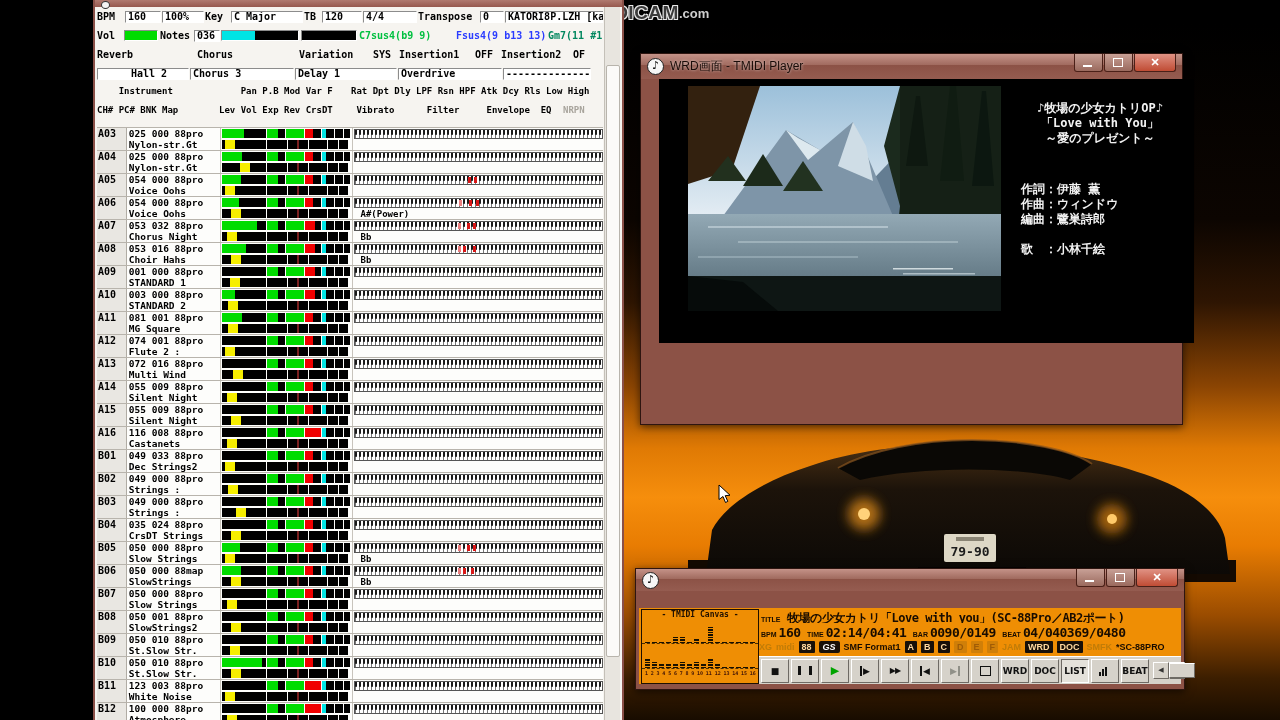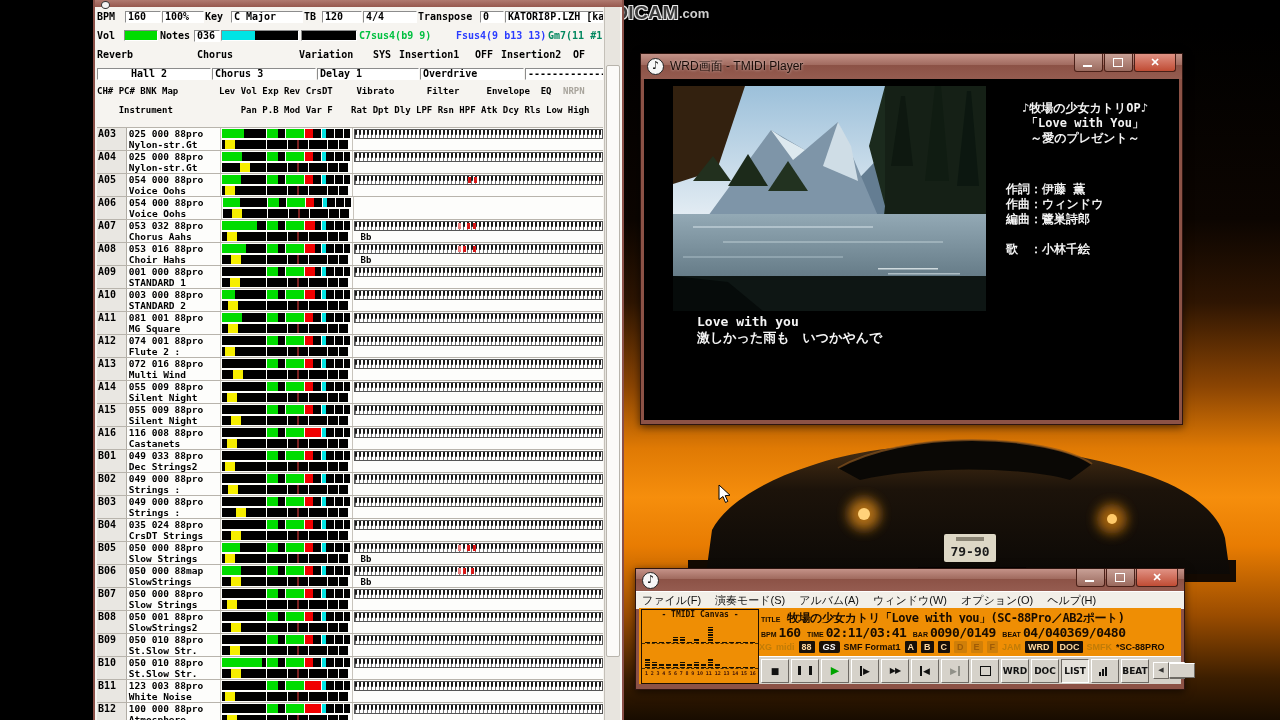--- a/index.html
+++ b/index.html
@@ -72,21 +72,21 @@
   .winbtns{display:flex;position:absolute;right:6px;top:0;height:18px;}
   .wb{width:27px;height:17px;border:1px solid #4a2018;border-top:none;background:linear-gradient(180deg,#c8a096,#9a6a5e);
     border-radius:0 0 3px 3px;margin-left:1px;position:relative;}
   .wb.close{width:40px;background:linear-gradient(180deg,#e09284,#c04c34);}
   .wb .g-min{position:absolute;left:8px;bottom:4px;width:9px;height:2px;background:#fff;}
   .wb .g-max{position:absolute;left:8px;top:4px;width:8px;height:7px;border:1.5px solid #fff;}
   .wb .g-x{position:absolute;width:100%;text-align:center;top:1px;font:bold 11px/15px "Liberation Sans",sans-serif;color:#fff;}
 
   
   .wrd{left:640px;top:53px;width:541px;height:370px;background:#8c5246;}
-  .wrd-client{position:absolute;left:3px;top:25px;width:535px;height:341px;background:#000;overflow:hidden;}
+  .wrd-client{position:absolute;left:18px;top:25px;width:535px;height:264px;background:#000;overflow:hidden;}
   .photo{position:absolute;left:29px;top:7px;}
   .song-block{position:absolute;left:352px;top:22px;width:178px;text-align:center;
     color:#f2f2f2;font:bold 12px/15px "DejaVu Sans Mono",monospace;}
   .credits{position:absolute;left:362px;top:103px;color:#f2f2f2;font:bold 12px/15px "DejaVu Sans Mono",monospace;}
   .singer{position:absolute;left:362px;top:163px;color:#f2f2f2;font:bold 12px/15px "DejaVu Sans Mono",monospace;}
   .lyrics{position:absolute;left:53px;top:235px;color:#f4f4f4;font:bold 13px/16px "DejaVu Sans Mono",monospace;}
 
   
   .player{left:635px;top:568px;width:548px;height:120px;background:#8c5246;}
   .player .titlebar{height:22px;}
@@ -172,23 +172,23 @@
 
   <div class="chwin">
     <div class="chwin-titlebar">
       <span class="chwin-icon"></span>
     </div>
     <div class="chwin-body mono">
       <div id="top-rows">
           <div class="prow"><span class="lbl" style="width: 28px;">BPM</span><span class="box" style="width: 36px;">160</span><span class="box" style="width: 42px;">100%</span><span class="lbl" style="width: 26px;">Key</span><span class="box" style="width: 72px;">C Major</span><span class="lbl" style="width: 18px;">TB</span><span class="box" style="width: 40px;">120</span><span class="box" style="width: 54px;">4/4</span><span class="lbl" style="width: 62px;">Transpose</span><span class="box" style="width: 24px;">0</span><span class="box" style="width: 100px;">KATORI8P.LZH [kat</span></div>
           <div class="prow"><span class="lbl" style="width: 27px;">Vol</span><span class="bar-green" style="width: 34px;"></span><span class="lbl" style="width: 34px;">Notes</span><span class="box" style="width: 26px;">036</span><span class="meter-notes" style="width: 78px;"><i style="width: 44%;"></i></span><span class="bar-black" style="width: 56px;"></span><span class="chord-top" style="width: 97px; color: rgb(0, 192, 64);">C7sus4(b9 9)</span><span class="chord-top" style="width: 92px; color: rgb(42, 60, 255);">Fsus4(9 b13 13)</span><span class="chord-top" style="width: 58px; color: rgb(0, 135, 95);">Gm7(11 #11)</span></div>
           <div class="prow"><span class="lbl" style="width: 100px;">Reverb</span><span class="lbl" style="width: 102px;">Chorus</span><span class="lbl" style="width: 74px;">Variation</span><span class="lbl" style="width: 26px;">SYS</span><span class="lbl" style="width: 76px;">Insertion1</span><span class="lbl" style="width: 26px;">OFF</span><span class="lbl" style="width: 72px;">Insertion2</span><span class="lbl" style="width: 26px;">OF</span></div>
-          <div class="prow"><span class="box" style="width: 114px; padding-left: 33px;">Hall 2</span><span class="box" style="width: 104px;">Chorus 3</span><span class="box" style="width: 102px;">Delay 1</span><span class="box" style="width: 104px;">Overdrive</span><span class="box" style="width: 88px;">--------------</span></div>
+          <div class="prow"><span class="box" style="width: 92px; padding-left: 33px;">Hall 2</span><span class="box" style="width: 104px;">Chorus 3</span><span class="box" style="width: 102px;">Delay 1</span><span class="box" style="width: 104px;">Overdrive</span><span class="box" style="width: 88px;">--------------</span></div>
+          <div class="prow"><span class="hdrspan" style="width: 122px;">    Instrument</span><span class="hdrspan" style="width: 132px;">    Pan P.B Mod Var F</span><span class="hdrspan" style="width: 248px;">Rat Dpt Dly LPF Rsn HPF Atk Dcy Rls Low High</span></div>
           <div class="prow"><span class="hdrspan" style="width: 122px;">CH# PC# BNK Map</span><span class="hdrspan" style="width: 132px;">Lev Vol Exp Rev CrsDT</span><span class="hdrspan" style="width: 212px;"> Vibrato      Filter     Envelope  EQ</span><span class="hdrspan dim" style="width: 36px;">NRPN</span></div>
-          <div class="prow"><span class="hdrspan" style="width: 122px;">    Instrument</span><span class="hdrspan" style="width: 132px;">    Pan P.B Mod Var F</span><span class="hdrspan" style="width: 248px;">Rat Dpt Dly LPF Rsn HPF Atk Dcy Rls Low High</span></div>
         </div>
       <div id="channel-list">
           <div class="ch-row">
             <div class="ch-id">A03</div>
             <div class="ch-info">
               <div>025 000 88pro</div>
               <div>Nylon-str.Gt</div>
             </div>
             <div class="ch-meter">
               <div class="mline">
@@ -340,26 +340,34 @@
                 </span>
                 <span class="mseg" style="width: 20px;"></span>
                 <span class="mseg" style="width: 20px;">
                   <i style="left: 9px; width: 2px; background: rgb(122, 32, 32);"></i>
                 </span>
                 <span class="mseg" style="width: 18px;"></span>
                 <span class="mseg" style="width: 10px;"></span>
                 <span class="mseg" style="width: 9px;"></span>
               </div>
             </div>
+            <div class="ch-kbcell">
+              <div class="kb">
+                <i class="note light" style="left: 42.5%;"></i>
+                <i class="note" style="left: 46.5%;"></i>
+                <i class="note" style="left: 49%;"></i>
+              </div>
+              <div class="kb-chord">A#(Power)</div>
+            </div>
           </div>
           <div class="ch-row">
             <div class="ch-id">A07</div>
             <div class="ch-info">
               <div>053 032 88pro</div>
-              <div>Chorus Aahs</div>
+              <div>Chorus Night</div>
             </div>
             <div class="ch-meter">
               <div class="mline">
                 <span class="mseg" style="width: 44px;">
                   <i style="left: 0px; width: 80%; background: rgb(0, 220, 0);"></i>
                 </span>
                 <span class="mseg" style="width: 18px;">
                   <i style="left: 0px; width: 11px; background: rgb(0, 220, 0);"></i>
                 </span>
                 <span class="mseg" style="width: 18px; background: rgb(0, 220, 0);"></span>
@@ -1302,50 +1310,38 @@
           <div>♪牧場の少女カトリOP♪</div>
           <div>「Love with You」</div>
           <div>～愛のプレゼント～</div>
         </div>
       <div class="credits" id="credit-lines">
           <div>作詞：伊藤 薫</div>
           <div>作曲：ウィンドウ</div>
           <div>編曲：鷺巣詩郎</div>
         </div>
       <div class="singer">歌　：小林千絵</div>
-      <div class="lyrics" id="lyric-lines">
-          <div>Love with you</div>
-          <div>激しかった雨も　いつかやんで</div>
-        </div>
     </div>
   </div>
 
   <div class="win player">
     <div class="titlebar">
       <span class="ticon">♪</span>
       <span class="winbtns">
         <span class="wb">
             <i class="g-min"></i>
           </span>
         <span class="wb">
             <i class="g-max"></i>
           </span>
         <span class="wb close">
             <i class="g-x">✕</i>
           </span>
       </span>
     </div>
-    <div class="menubar" id="menubar">
-        <span class="mitem">ファイル(F)</span>
-        <span class="mitem">演奏モード(S)</span>
-        <span class="mitem">アルバム(A)</span>
-        <span class="mitem">ウィンドウ(W)</span>
-        <span class="mitem">オプション(O)</span>
-        <span class="mitem">ヘルプ(H)</span>
-      </div>
     <div class="pbody">
       <div class="canvasbox">
         <div class="cv-title">- TMIDI Canvas -</div>
         <div class="cv-band" id="cv-top">
             <div class="cv-col">
               <b></b>
             </div>
             <div class="cv-col">
               <b></b>
             </div>
@@ -1490,21 +1486,21 @@
             <span>16</span>
           </div>
       </div>
       <div class="inforight">
         <div class="iline1">
           <span class="ilbl">TITLE</span>
           <span class="ibig" style="font-size:12px">牧場の少女カトリ「Love with you」(SC-88Pro／AB2ポート)</span>
         </div>
         <div class="iline2">
           <span class="ilbl">BPM</span><span class="ibig">160</span>
-          <span class="ilbl">TIME</span><span class="ibig">02:11/03:41</span>
+          <span class="ilbl">TIME</span><span class="ibig">02:14/04:41</span>
           <span class="ilbl">BAR</span><span class="ibig">0090/0149</span>
           <span class="ilbl">BEAT</span><span class="ibig">04/04</span><span class="ibig">0369/0480</span>
         </div>
         <div class="iline3" id="indicators">
             <span class="ind ind-dim">XG</span>
             <span class="ind ind-dim">midi</span>
             <span class="ind ind-badge">88</span>
             <span class="ind ind-gs">GS</span>
             <span class="ind ind-text">SMF Format1</span>
             <span class="ind ind-badge">A</span>

